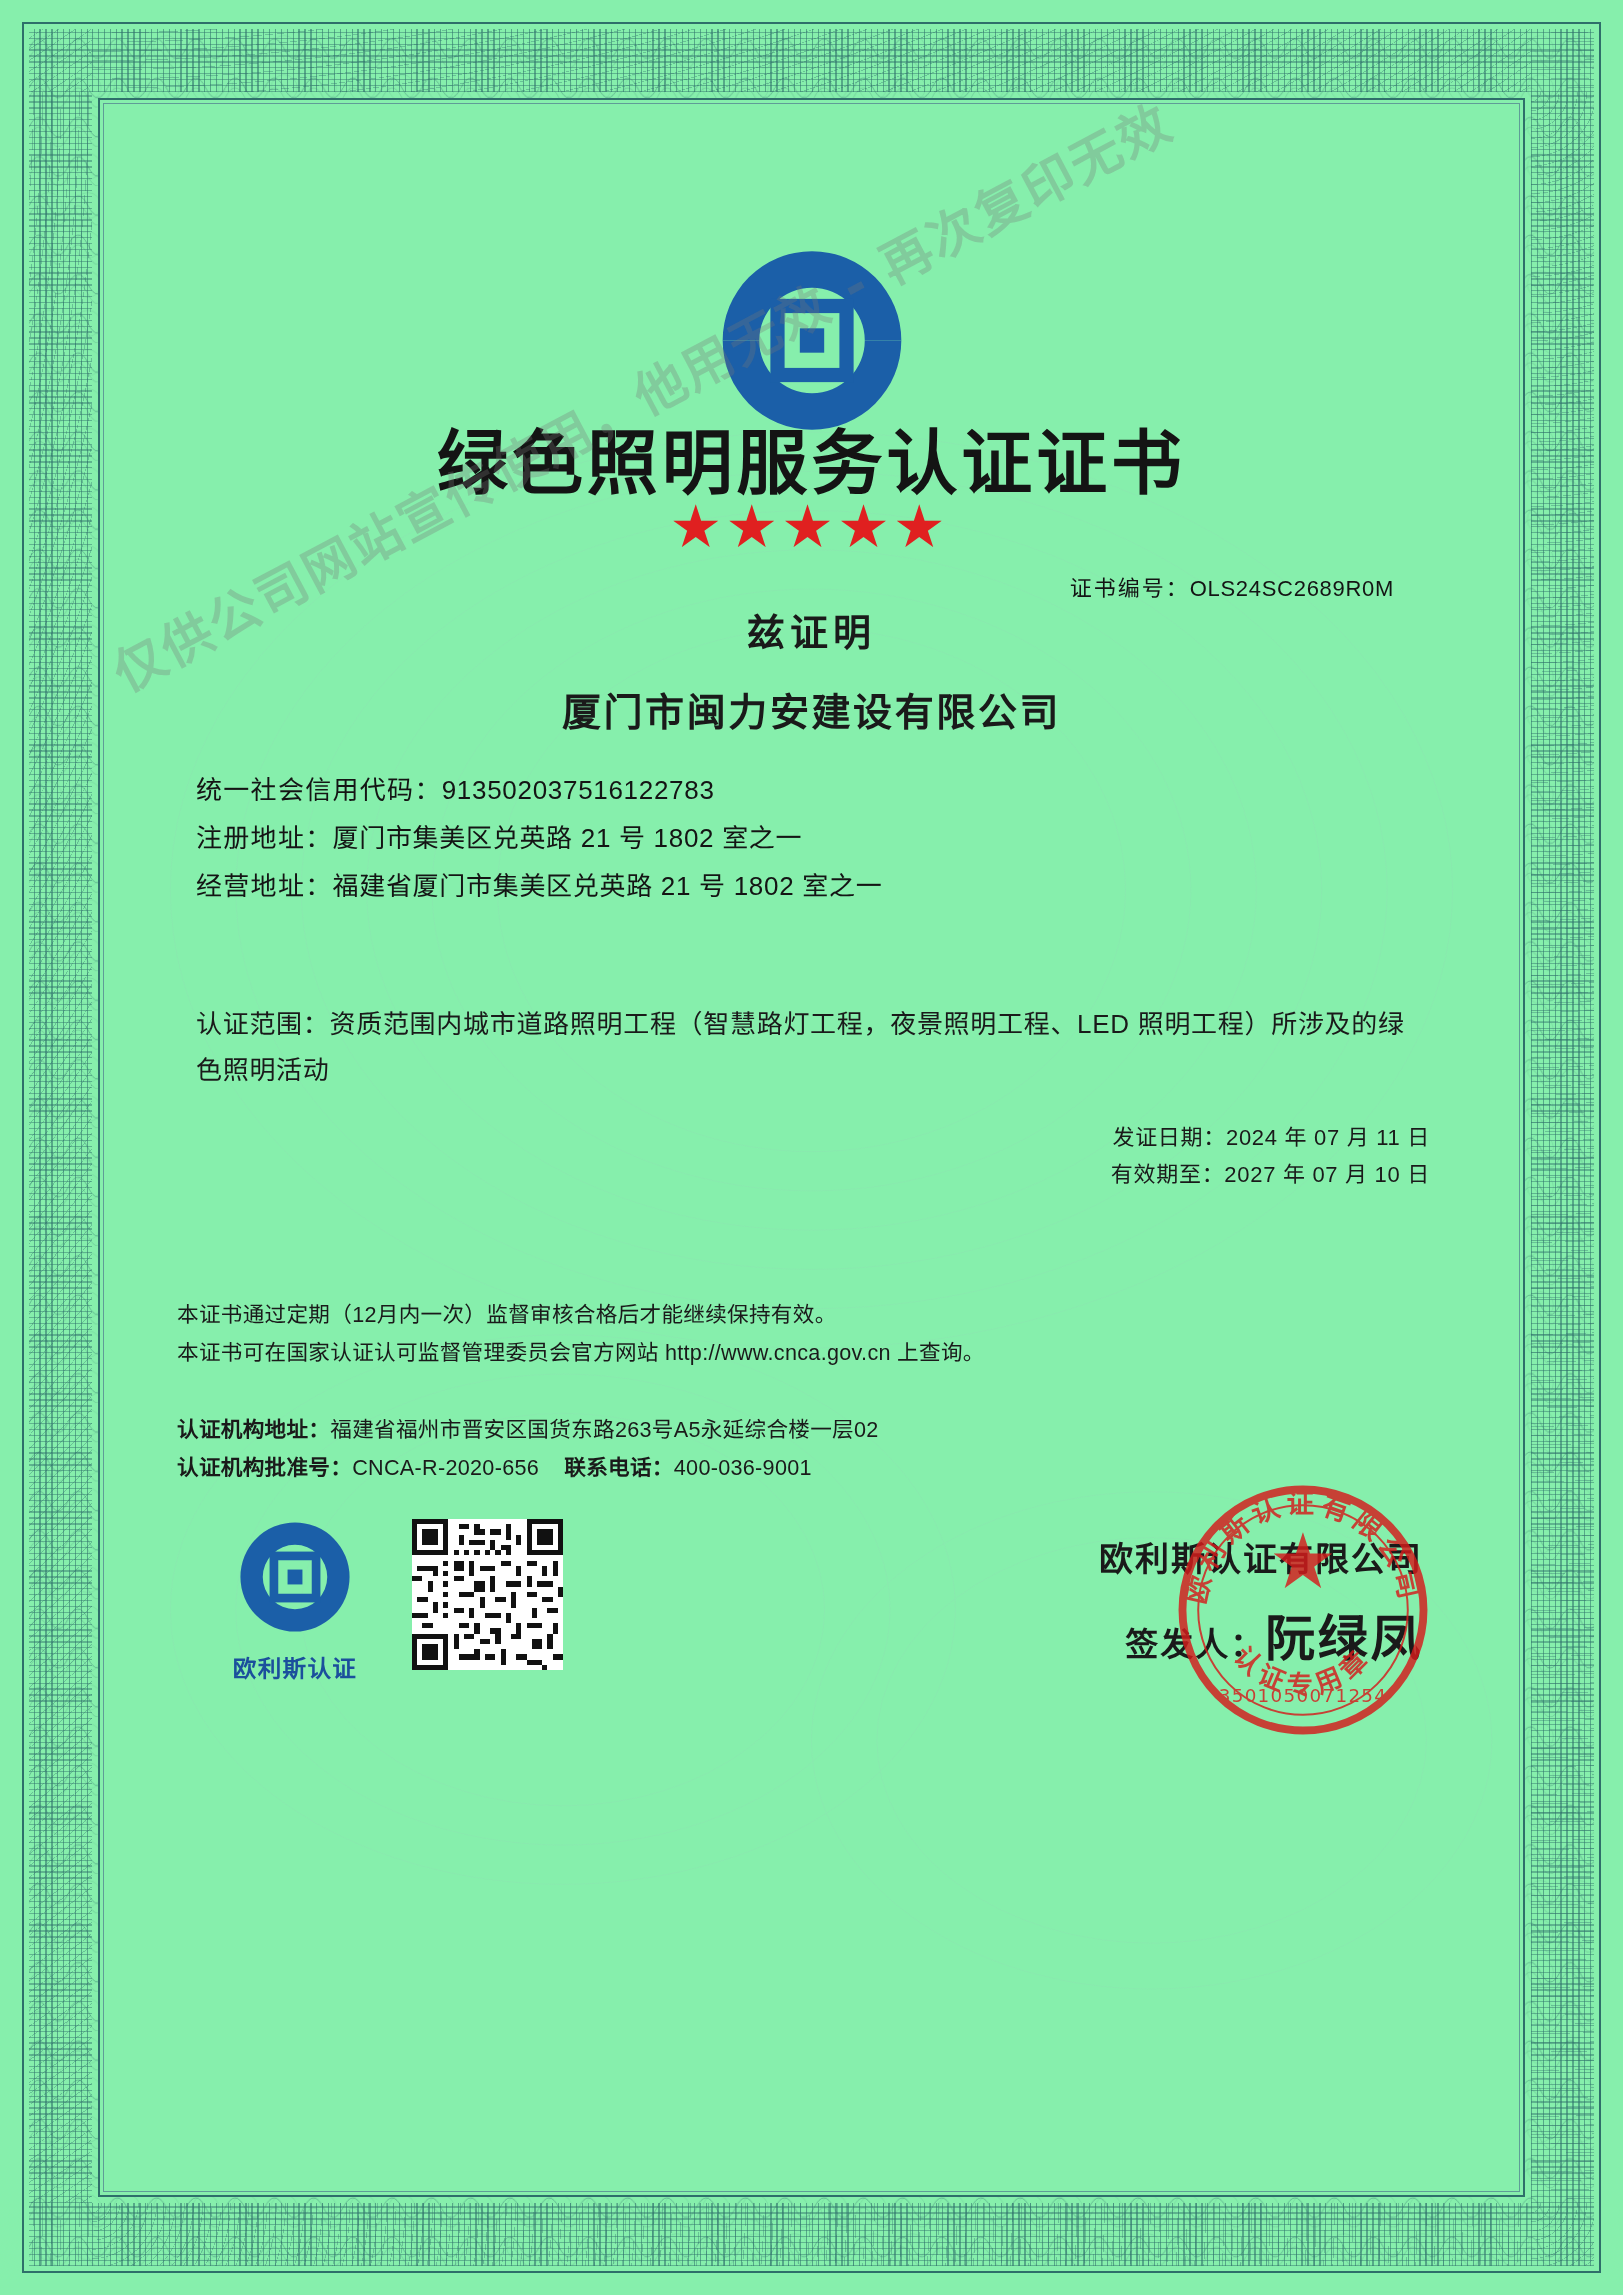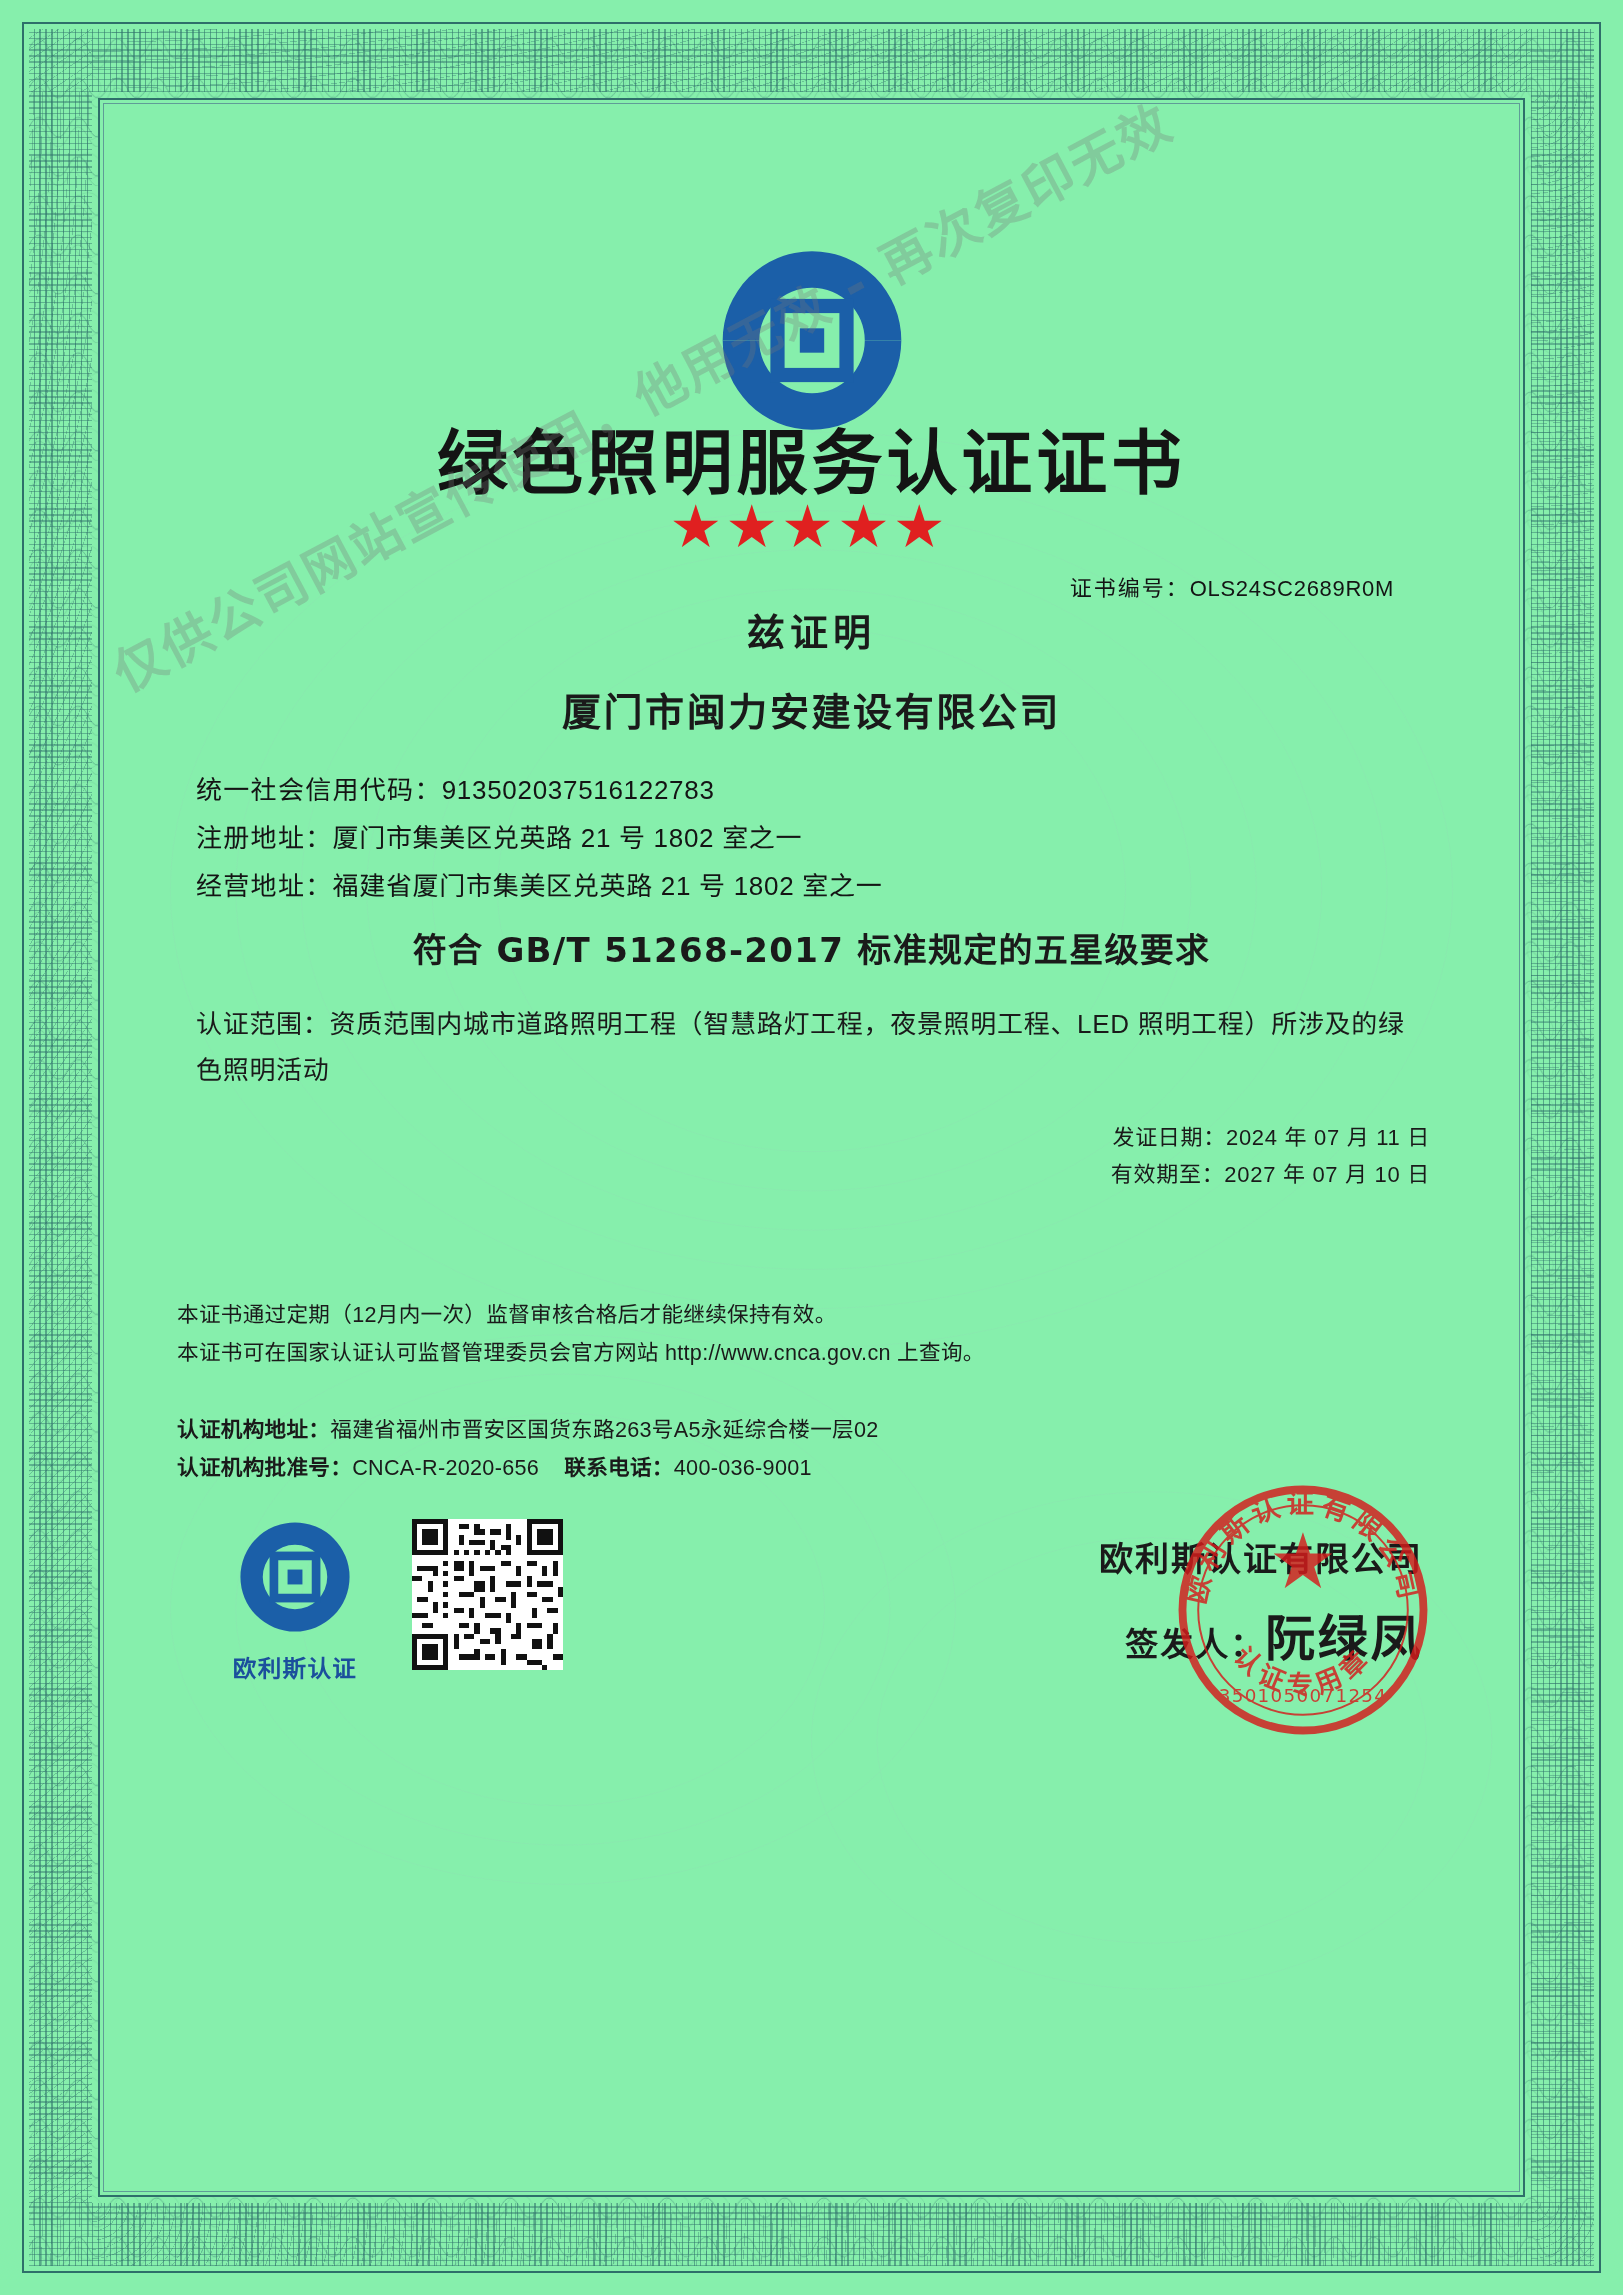--- a/index.html
+++ b/index.html
@@ -361,21 +361,20 @@
         <span class="k">统一社会信用代码：</span><span class="v">913502037516122783</span>
       </div>
       <div class="info-row">
         <span class="k">注册地址：</span><span class="v">厦门市集美区兑英路 21 号 1802 室之一</span>
       </div>
       <div class="info-row">
         <span class="k">经营地址：</span><span class="v">福建省厦门市集美区兑英路 21 号 1802 室之一</span>
       </div>
     </div>
 
-    <div class="standard">符合 GB/T 51268-2017 标准规定的五星级要求</div>
 
     <div class="scope">
       <span>认证范围：</span><span>资质范围内城市道路照明工程（智慧路灯工程，夜景照明工程、LED 照明工程）所涉及的绿色照明活动</span>
     </div>
 
     <div class="dates">
       <div>
         <span>发证日期：</span><span>2024 年 07 月 11 日</span>
       </div>
       <div>

